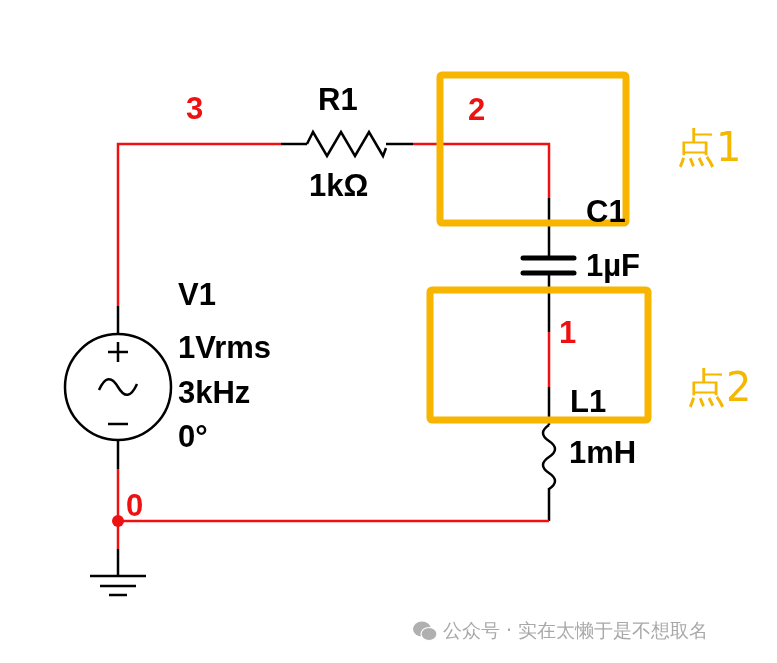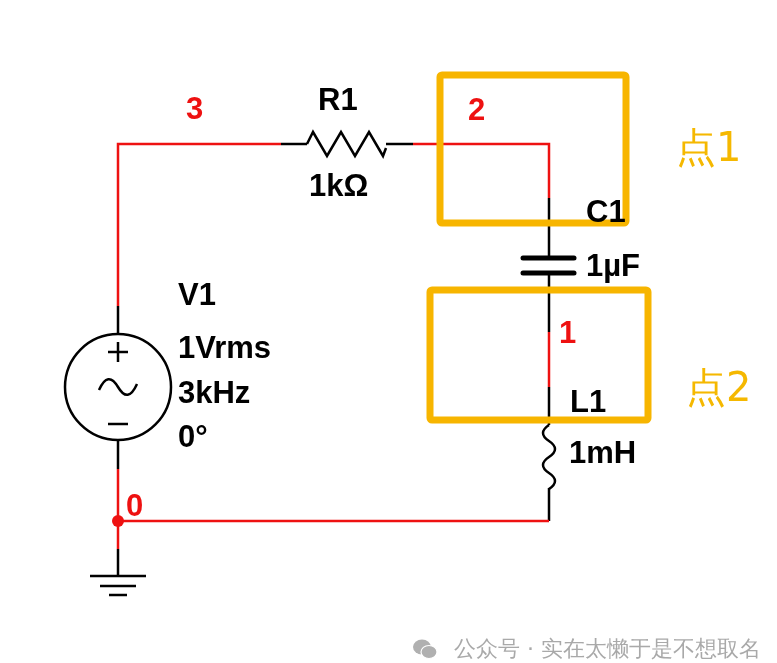--- a/index.html
+++ b/index.html
@@ -1,21 +1,21 @@
 <!DOCTYPE html>
 <html><head>
 <meta charset="utf-8">
 <style>
   html, body { margin: 0; padding: 0; background: #ffffff; }
   body { width: 777px; height: 663px; position: relative; overflow: hidden; }
   svg { position: absolute; left: 0; top: 0; }
   .lbl { font-family: "Liberation Sans", sans-serif; font-weight: bold; fill: #000; font-size: 31px; }
   .node { font-family: "Liberation Sans", sans-serif; font-weight: bold; fill: #ee1111; font-size: 31px; }
   .ann { font-family: "DejaVu Sans", sans-serif; fill: #f5b800; font-size: 40px; }
-  .wm { position: absolute; left: 412px; top: 634px; font-family: "DejaVu Sans", sans-serif; font-size: 22px; color: #a9a9a9; display: flex; align-items: center; gap: 16px; }
+  .wm { position: absolute; left: 412px; top: 618px; font-family: "DejaVu Sans", sans-serif; font-size: 19px; color: #a9a9a9; display: flex; align-items: center; gap: 5px; }
 </style>
 </head>
 <body>
 
 <svg width="777" height="663" viewBox="0 0 777 663">
 
   <g fill="none" stroke-width="2.5">
     <polyline stroke="#ee1111" points="118,306 118,144 281,144"></polyline>
     <line stroke="#000" x1="281" y1="144" x2="307" y2="144"></line>
     <line stroke="#000" x1="386" y1="144" x2="413" y2="144"></line>

